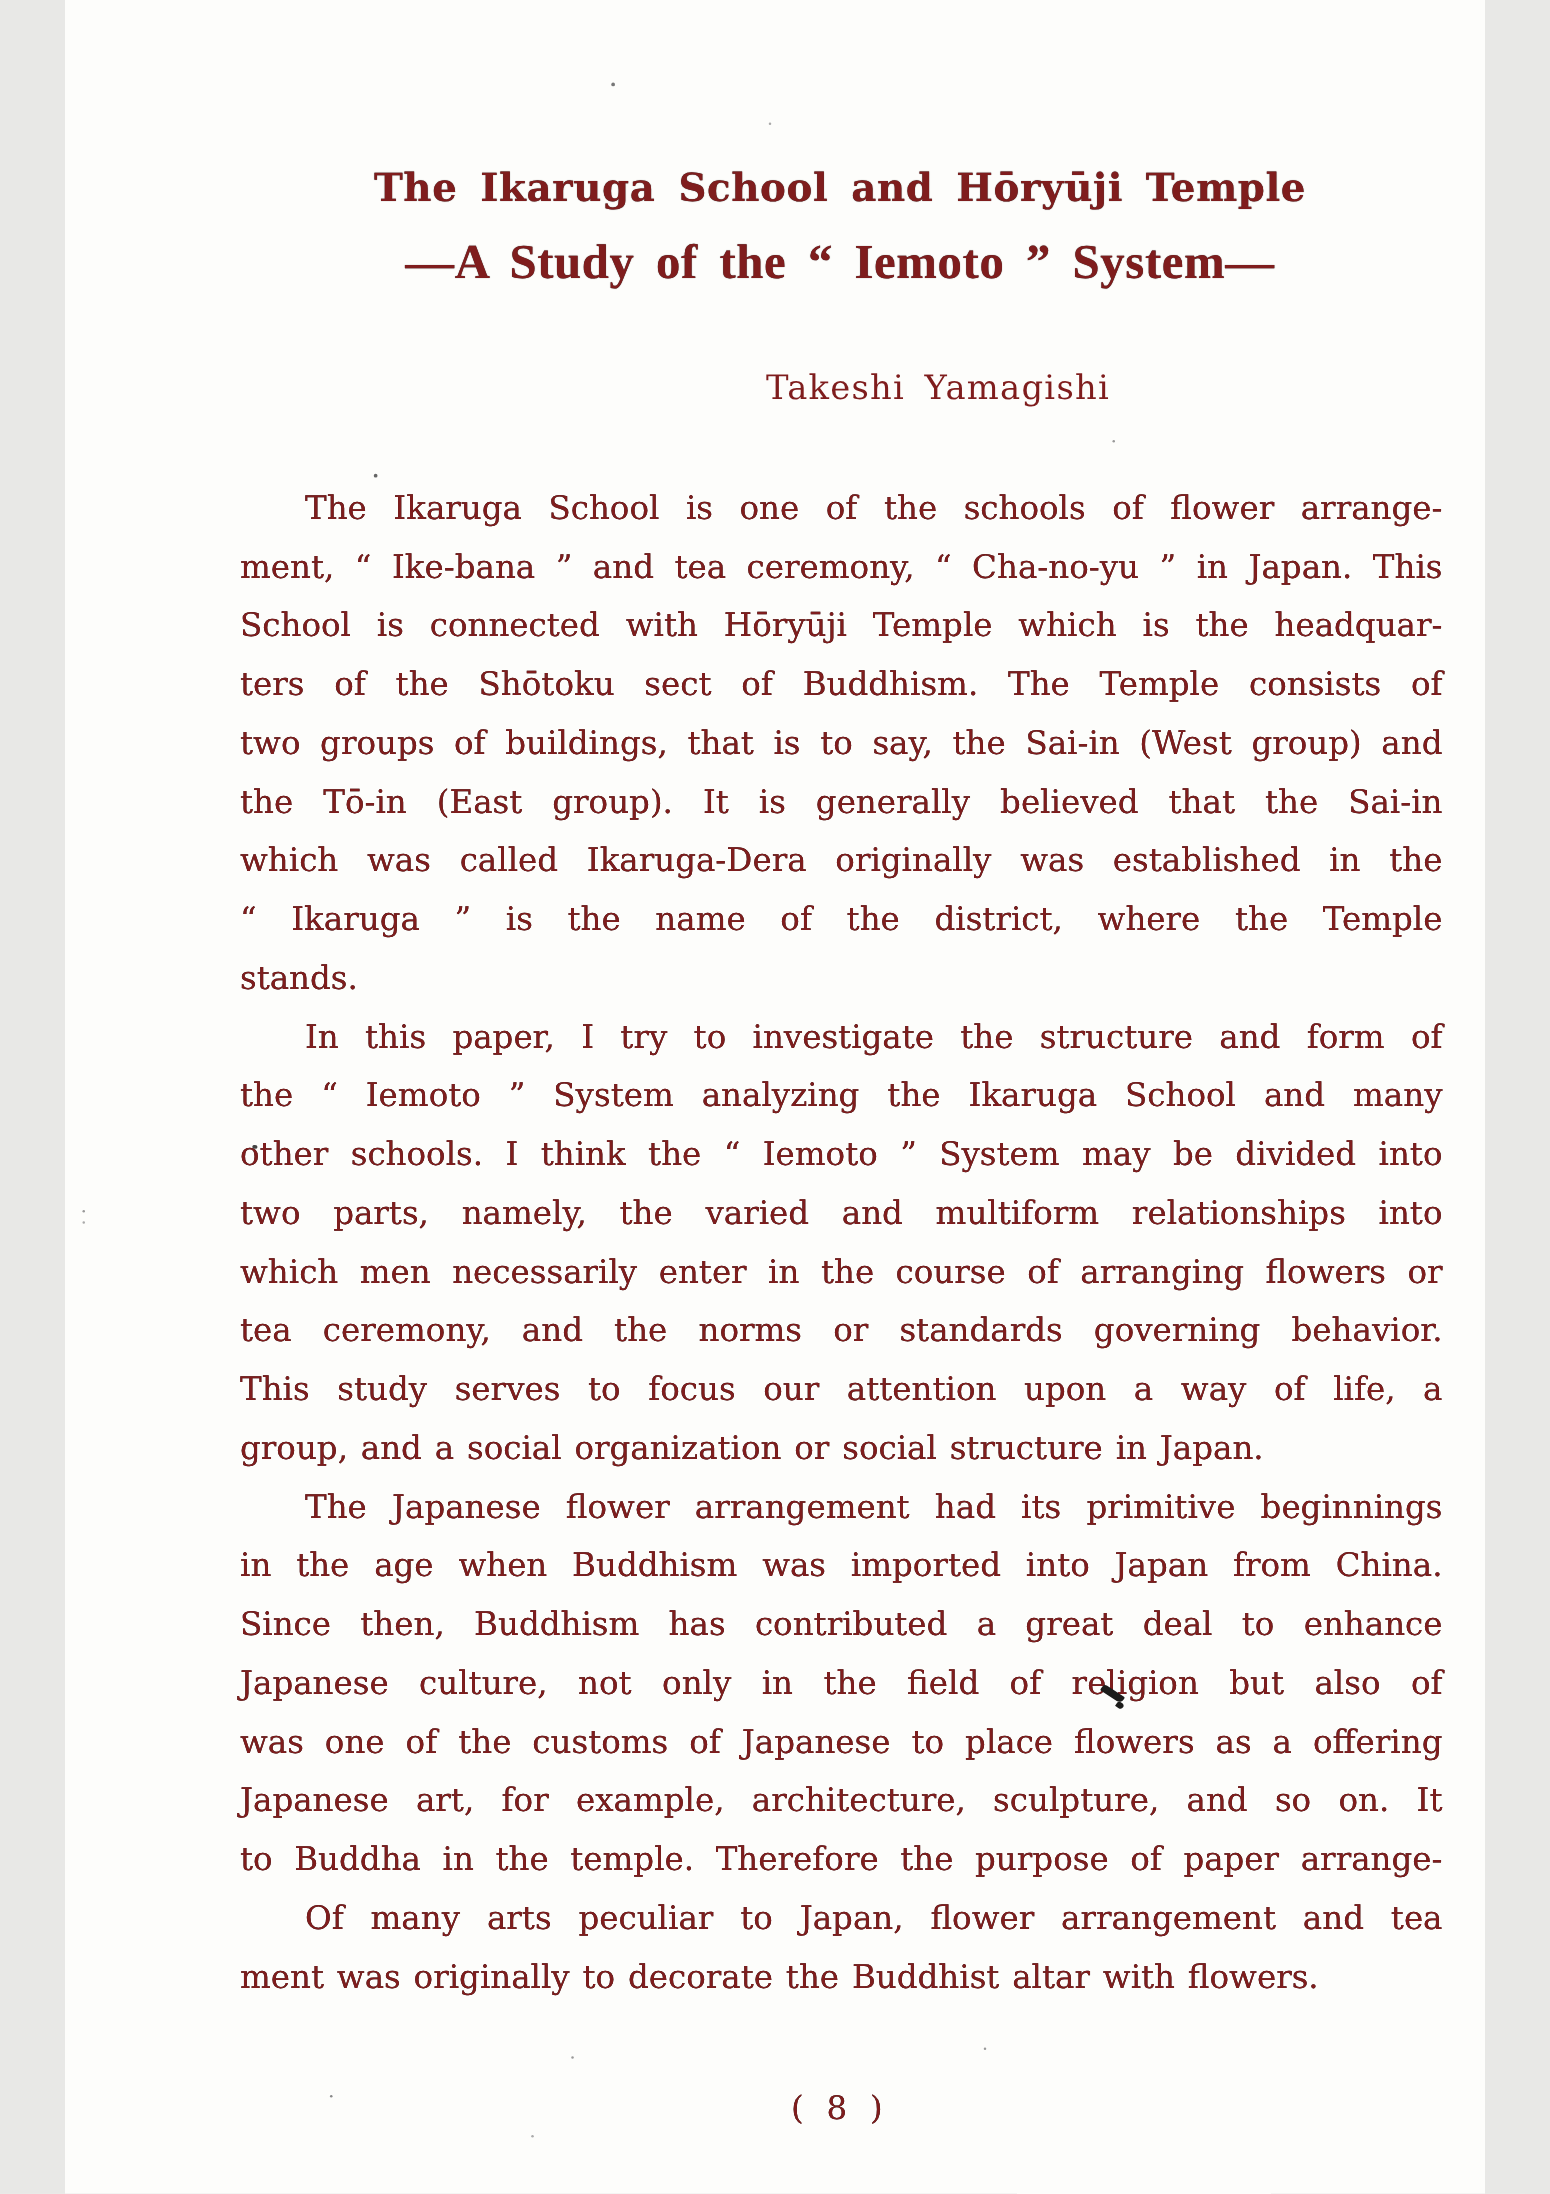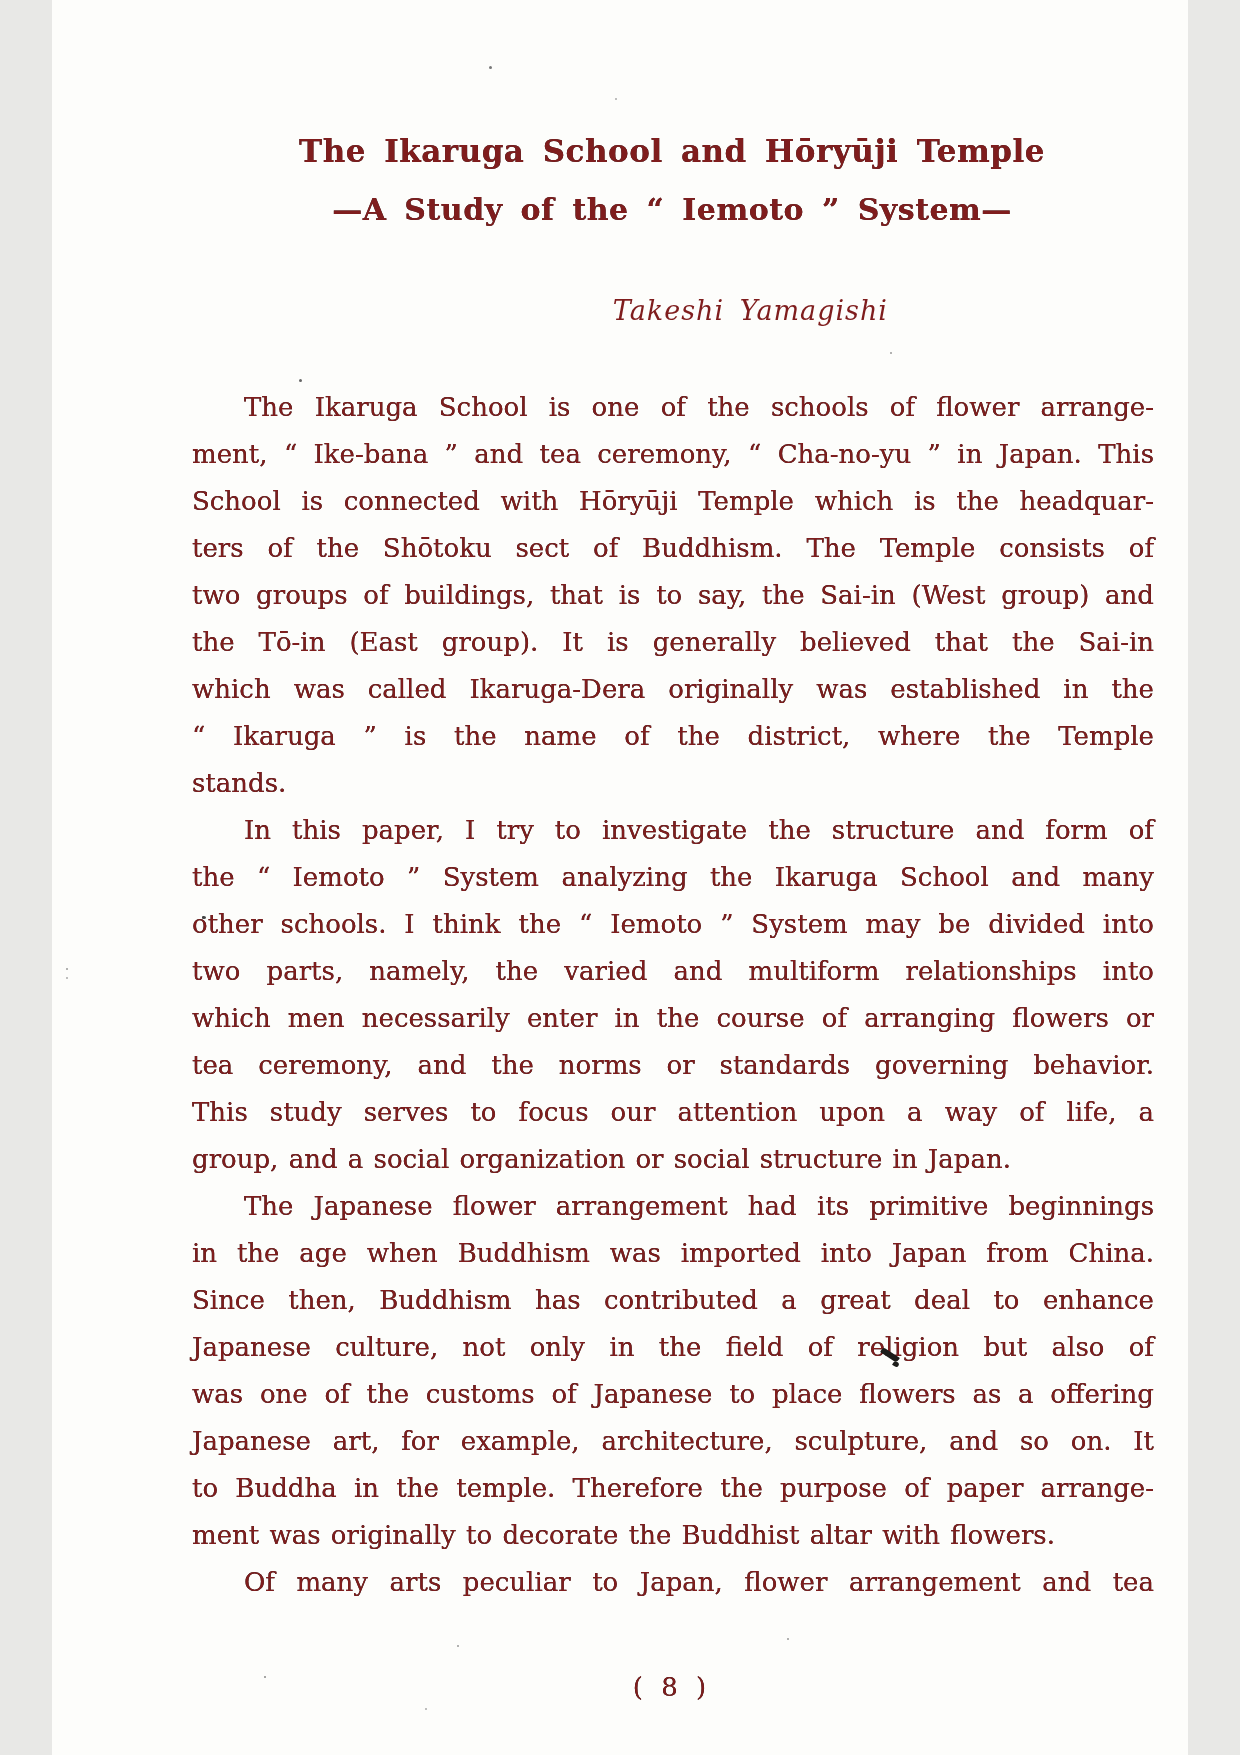--- a/index.html
+++ b/index.html
@@ -15,25 +15,25 @@
   
   .title-block {
     position:absolute; left:130px; top:130px; width:980px;
     text-align:center;
   }
   .title-line {
     font-size:31px; font-weight:bold; word-spacing:7px; letter-spacing:0.5px;
     line-height:42px;
     text-shadow:0 0 0.6px #222;
   }
-  .title-line.second { margin-top:17px; font-size:30px; }
+  .title-line.second { margin-top:17px; font-size:39px;font-family:Liberation Serif, serif; }
   
   .author {
     position:absolute; top:295px; right:300px;
-    font-style:italic; font-size:27px; letter-spacing:1px; word-spacing:6px;margin-left:40px;
+    font-size:27px; letter-spacing:1px; word-spacing:6px;margin-left:40px;
   }
   
   .body-text {
     position:absolute; left:140px; top:384px; width:962px;
   }
   .line {
     font-size:26px;
     height:47px; line-height:47px;
     text-align:justify; text-align-last:justify;
     word-spacing:2px;
@@ -93,23 +93,23 @@
     <div class="line">This study serves to focus our attention upon a way of life, a</div>
     <div class="line endpara">group, and a social organization or social structure in Japan.</div>
 
     <div class="line indent">The Japanese flower arrangement had its primitive beginnings</div>
     <div class="line">in the age when Buddhism was imported into Japan from China.</div>
     <div class="line">Since then, Buddhism has contributed a great  deal to enhance</div>
     <div class="line">Japanese culture, not only in the field of religion but also of</div>
     <div class="line">was one of the customs of Japanese to place flowers as a offering</div>
     <div class="line">Japanese art, for example, architecture, sculpture, and so on.  It</div>
     <div class="line">to Buddha in the temple.  Therefore the purpose of paper arrange-</div>
+    <div class="line indent">Of many arts peculiar to Japan, flower arrangement and tea</div>
+
     <div class="line endpara">ment was originally to decorate the Buddhist altar with flowers.</div>
-
-    <div class="line indent">Of many arts peculiar to Japan, flower arrangement and tea</div>
   </div>
 
   <div class="footer">( 8 )</div>
 
   <div class="smudge"></div>
 
   <div class="sp" style="left:437px;top:66px;width:3px;height:3px;background:#777;"></div>
   <div class="sp" style="left:563px;top:98px;width:2px;height:2px;background:#aaa;"></div>
   <div class="sp" style="left:1226px;top:24px;width:3px;height:3px;background:#333;"></div>
   <div class="sp" style="left:1229px;top:33px;width:3px;height:3px;background:#222;"></div>

